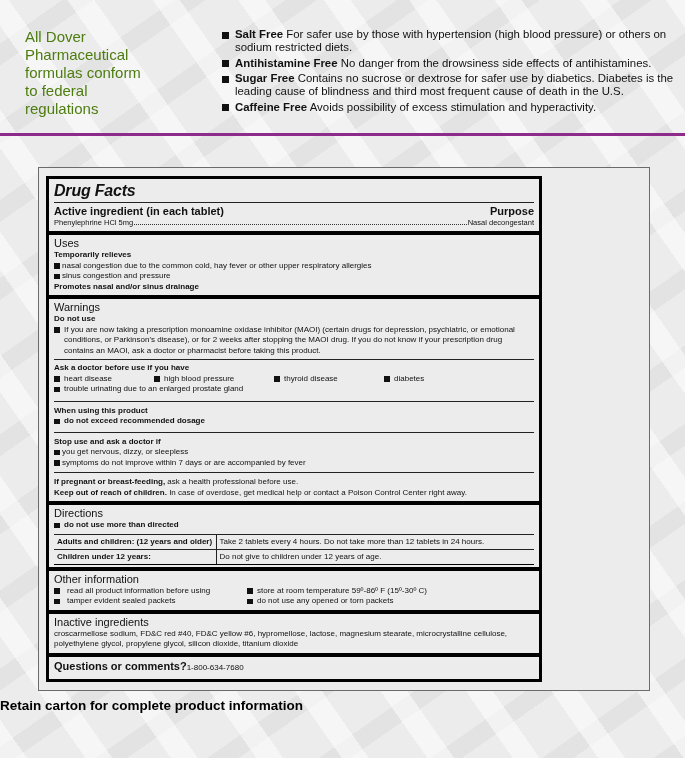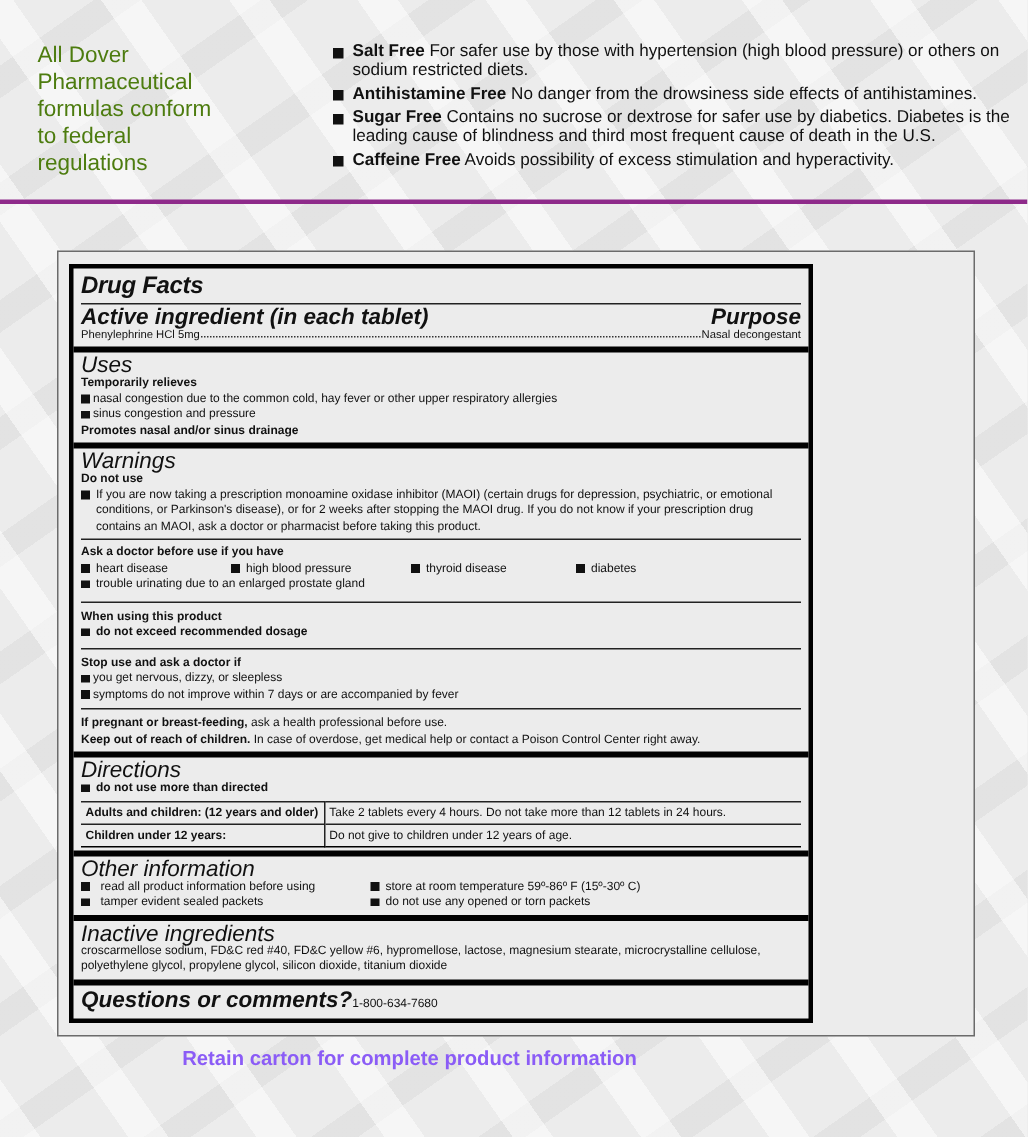--- a/index.html
+++ b/index.html
@@ -29,21 +29,21 @@
     position: absolute; left: 38px; top: 167px; width: 612px; height: 524px;
     background: #ececec; border: 1px solid #6b6b6b;
   }
   .facts {
     position: absolute; left: 7px; top: 8px; width: 496px; height: 506px;
     border: 3.5px solid #000; background: #ececec;
   }
   .sec { position: relative; padding: 2px 5px 3px 5px; border-bottom: 4px solid #000; }
   .sec:last-child { border-bottom: none; }
   .h-big { font-size: 16px; font-weight: bold; font-style: italic; letter-spacing: -0.2px; line-height: 20px; }
-  .h-sec { font-size: 15px; font-style: italic; line-height: 13px; }
+  .h-sec { font-size: 11px; line-height: 13px; }
   .h-sec.bold { font-weight: bold; }
   .thin { border-top: 1px solid #222; margin: 3px 0; }
   .tx { font-size: 8px; line-height: 10.5px; }
   .tb { font-size: 8px; line-height: 10.5px; font-weight: bold; }
   .bul { position: relative; padding-left: 8px; font-size: 8px; line-height: 10.5px; }
   .bul.indent { padding-left: 10px; }
   .bul .sq { position: absolute; left: 0; top: 2.5px; width: 5.5px; height: 5.5px; background: #111; }
   .row-ai { display: flex; justify-content: space-between; align-items: baseline; }
   .dots { display: flex; align-items: baseline; font-size: 7.5px; line-height: 10px; justify-content: space-between; }
   .dots .fill { flex: 1; border-bottom: 1px dotted #333; margin: 0 1px 2px 1px; }
@@ -52,22 +52,22 @@
   .grid4 .bul:nth-child(2) { width: 120px; }
   .grid4 .bul:nth-child(3) { width: 110px; }
   .grid2 { display: flex; }
   .grid2 .col { width: 193px; padding-left: 13px; }
   .dirtable { width: 100%; border-collapse: collapse; margin-top: 3px; font-size: 8px; }
   .dirtable td { border-top: 1px solid #222; padding: 2px 3px; line-height: 10px; }
   .dirtable tr:last-child td { border-bottom: 1.5px solid #000; }
   .dirtable td.l { width: 162px; font-weight: bold; border-right: 1px solid #222; }
   .qline { display: flex; align-items: baseline; gap: 0; }
   .retain {
-    position: absolute; left: 0; top: 698px; width: 546px; text-align: center;
-    font-size: 13.5px; font-weight: bold; color: #8b5cf6;
+    position: absolute; left: 0; top: 698px; width: 546px; 
+    font-size: 13.5px; font-weight: bold; color: #000000;
   }
 </style>
 </head>
 <body>
 
 <div class="top">
   <div class="conform">
     <span>All Dover</span>
     <span>Pharmaceutical</span>
     <span>formulas conform</span>

